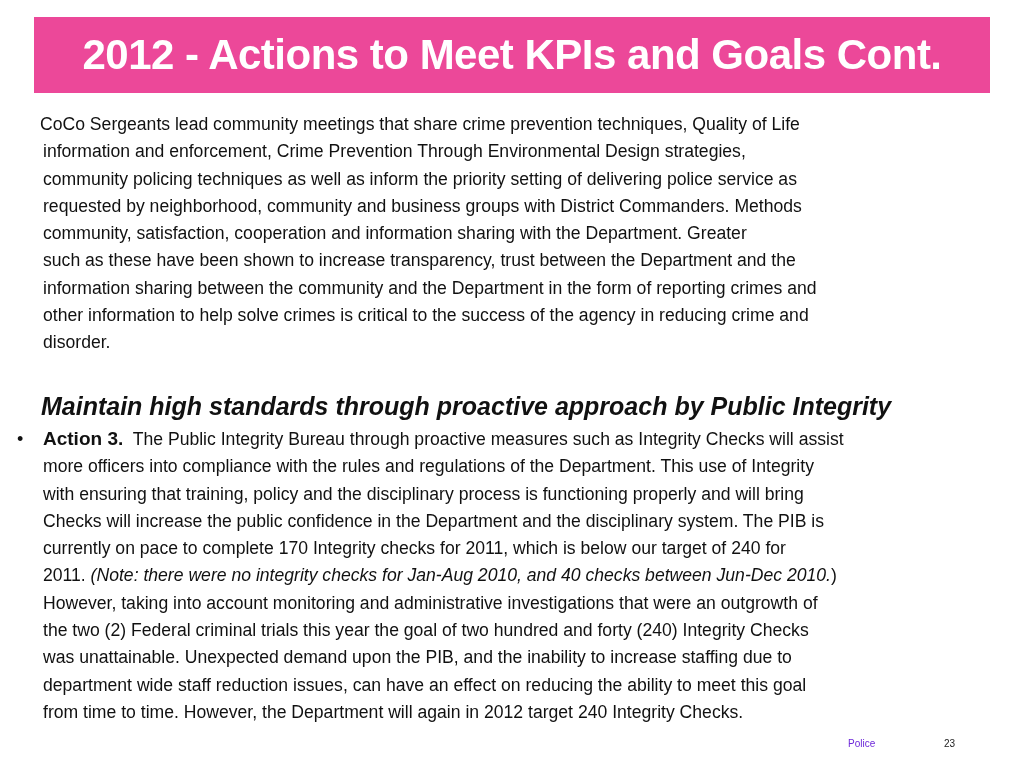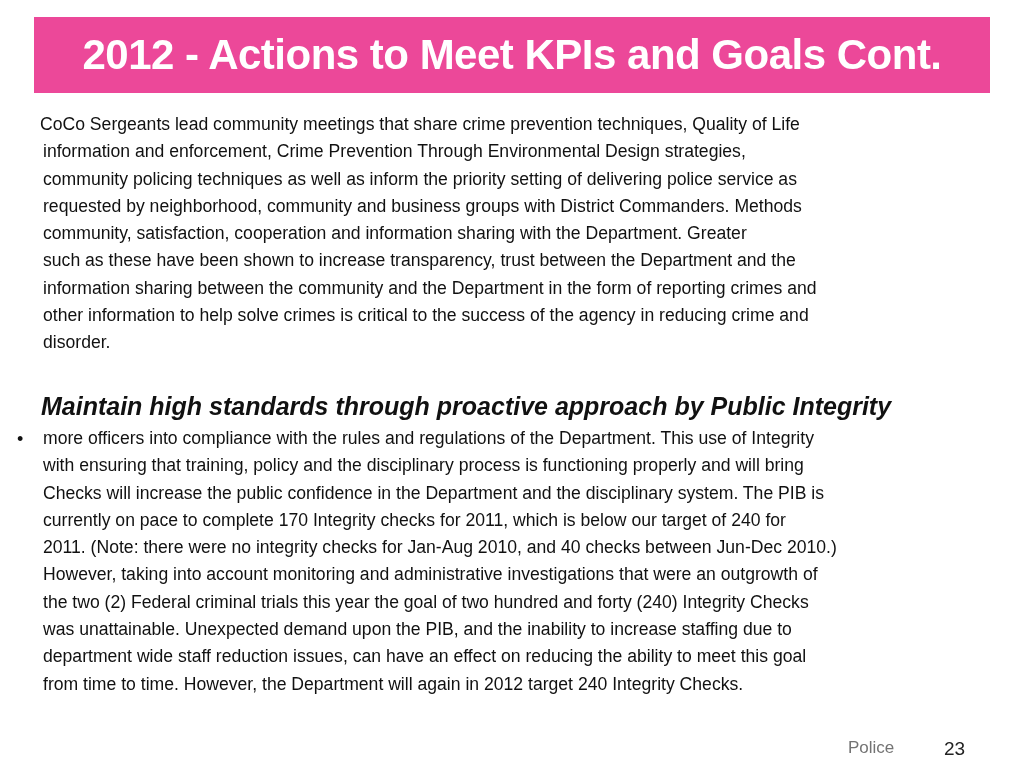--- a/index.html
+++ b/index.html
@@ -66,33 +66,33 @@
     left: 17px;
     top: 426px;
     font-size: 18px;
     line-height: 27.3px;
   }
   .action-label {
     font-weight: bold;
     font-size: 19px;
   }
   .line { display: block; }
-  .italic { }
+  .italic { font-style: italic; }
   .footer-label {
     position: absolute;
     left: 848px;
     top: 738px;
-    font-size: 17px;
-    color: #737373;
+    font-size: 10px;
+    color: #6d28d9;
   }
   .footer-page {
     position: absolute;
     left: 944px;
     top: 738px;
-    font-size: 19px;
+    font-size: 10px;
     color: #222222;
   }
 </style>
 </head>
 <body>
 
 <div class="title-bar">
   <span class="title-text">2012 - Actions to Meet KPIs and Goals Cont.</span>
 </div>
 
@@ -106,20 +106,21 @@
   <span class="line">information sharing between the community and the Department in the form of reporting crimes and</span>
   <span class="line">other information to help solve crimes is critical to the success of the agency in reducing crime and</span>
   <span class="line">disorder.</span>
 </div>
 
 <div class="subhead">Maintain high standards through proactive approach by Public Integrity</div>
 
 <span class="bullet">•</span>
 
 <div class="body-text para2">
+  <span class="line"><span class="action-label">Action 3.</span><span style="white-space:pre">  The Public Integrity Bureau through proactive measures such as Integrity Checks will assist</span></span>
   <span class="line">more officers into compliance with the rules and regulations of the Department. This use of Integrity</span>
   <span class="line">with ensuring that training, policy and the disciplinary process is functioning properly and will bring</span>
   <span class="line">Checks will increase the public confidence in the Department and the disciplinary system. The PIB is</span>
   <span class="line">currently on pace to complete 170 Integrity checks for 2011, which is below our target of 240 for</span>
   <span class="line"><span style="white-space:pre">2011. </span><span class="italic">(Note: there were no integrity checks for Jan-Aug 2010, and 40 checks between Jun-Dec 2010.</span><span>)</span></span>
   <span class="line">However, taking into account monitoring and administrative investigations that were an outgrowth of</span>
   <span class="line">the two (2) Federal criminal trials this year the goal of two hundred and forty (240) Integrity Checks</span>
   <span class="line">was unattainable. Unexpected demand upon the PIB, and the inability to increase staffing due to</span>
   <span class="line">department wide staff reduction issues, can have an effect on reducing the ability to meet this goal</span>
   <span class="line">from time to time.  However, the Department will again in 2012 target 240 Integrity Checks.</span>

